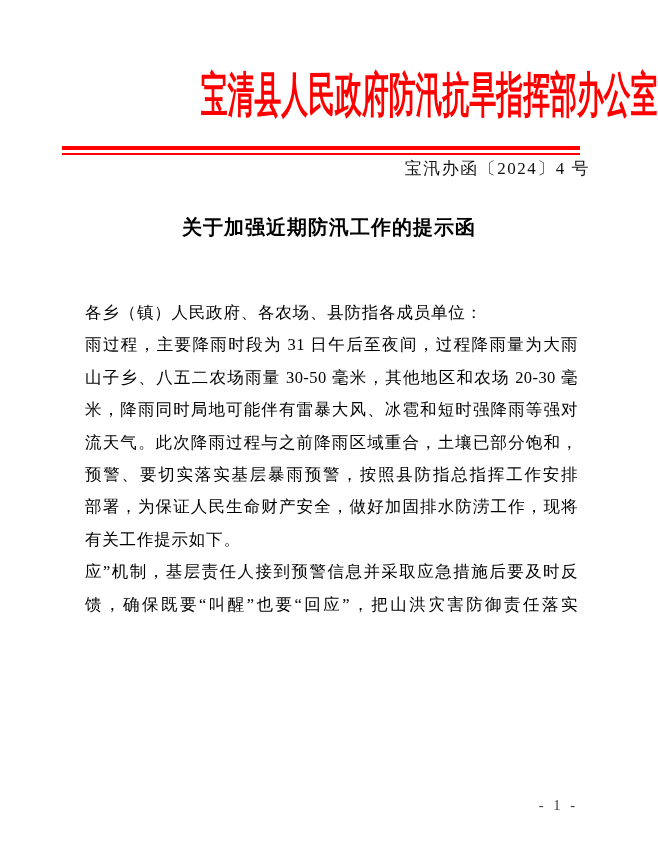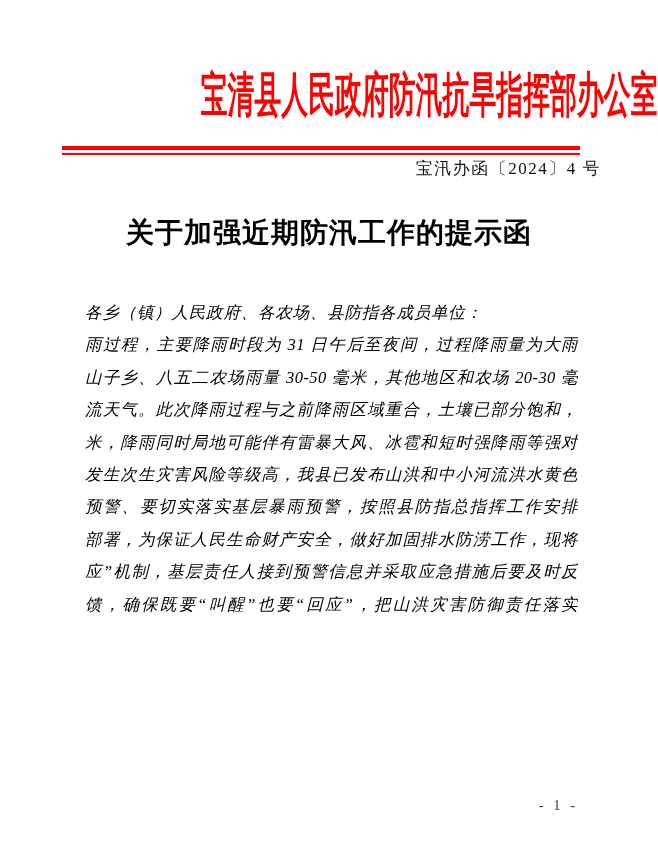--- a/index.html
+++ b/index.html
@@ -42,45 +42,44 @@
     top: 146px;
     left: 62px;
     width: 518px;
     height: 3px;
     border-top: 4px solid #fe0000;
     border-bottom: 2px solid #fe0000;
   }
   .docnum {
     position: absolute;
     top: 157px;
-    right: 57px;
+    right: 68px;
     font-size: 17px;
     letter-spacing: 1.5px;
     color: #111111;
   }
   .title {
     position: absolute;
     top: 214px;
     left: 0;
     width: 658px;
     margin: 0;
     text-align: center;
-    font-size: 28px;
+    font-size: 20px;
     font-weight: 700;
     letter-spacing: 1px;
     color: #000000;
   }
   .body {
     position: absolute;
     top: 297px;
     left: 85px;
     width: 493px;
     font-size: 16.5px;
     color: #000000;
-    font-style: italic;
   }
   .bl {
     height: 32.4px;
     line-height: 32.4px;
     overflow: hidden;
     text-align: justify;
     text-align-last: justify;
     letter-spacing: 0.4px;
     white-space: normal;
   }
@@ -113,24 +112,24 @@
   <div class="redline"></div>
 
   <div class="docnum">宝汛办函〔2024〕4 号</div>
 
   <h1 class="title">关于加强近期防汛工作的提示函</h1>
 
   <div class="body">
     <div class="bl nj">各乡（镇）人民政府、各农场、县防指各成员单位：</div>
     <div class="bl">雨过程，主要降雨时段为 31 日午后至夜间，过程降雨量为大雨</div>
     <div class="bl">山子乡、八五二农场雨量 30-50 毫米，其他地区和农场 20-30 毫</div>
+    <div class="bl">米，降雨同时局地可能伴有雷暴大风、冰雹和短时强降雨等强对</div>
     <div class="bl">流天气。此次降雨过程与之前降雨区域重合，土壤已部分饱和，</div>
-    <div class="bl">米，降雨同时局地可能伴有雷暴大风、冰雹和短时强降雨等强对</div>
-    <div class="bl">发生次生灾害风险等级高，我县已发布山洪和中小河流洪水黄色</div>
     <div class="bl">预警、要切实落实基层暴雨预警，按照县防指总指挥工作安排</div>
     <div class="bl">部署，为保证人民生命财产安全，做好加固排水防涝工作，现将</div>
+    <div class="bl nj">有关工作提示如下。</div>
     <div class="bl">应”机制，基层责任人接到预警信息并采取应急措施后要及时反</div>
     <div class="bl">馈，确保既要“叫醒”也要“回应”，把山洪灾害防御责任落实</div>
   </div>
 
   <div class="pagenum">- 1 -</div>
 
 </div>
 
 </body></html>

